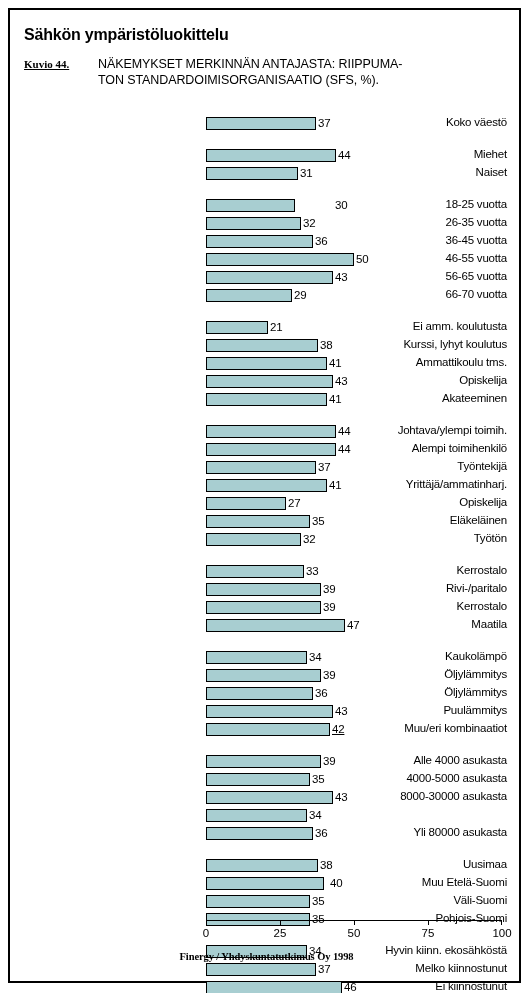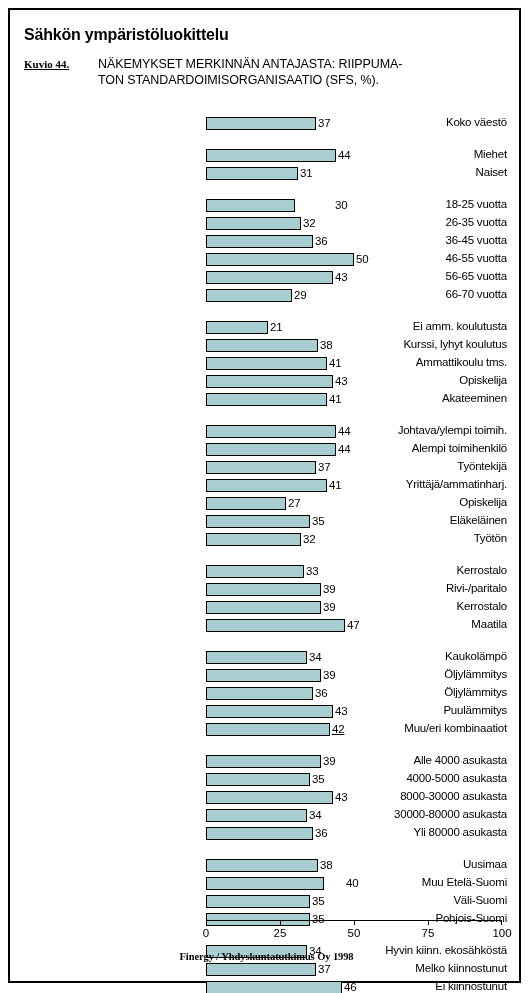--- a/index.html
+++ b/index.html
@@ -312,38 +312,37 @@
         <div class="row-label">4000-5000 asukasta</div>
         <div class="bar" style="width: 104px;"></div>
         <div class="bar-value" style="left: 302px;">35</div>
       </div>
       <div class="row" style="top: 781px; width: 500px;">
         <div class="row-label">8000-30000 asukasta</div>
         <div class="bar" style="width: 127px;"></div>
         <div class="bar-value" style="left: 325px;">43</div>
       </div>
       <div class="row" style="top: 799px; width: 500px;">
-        <div class="row-label">30000-80000 asukasta</div>
         <div class="bar" style="width: 101px;"></div>
         <div class="bar-value" style="left: 299px;">34</div>
       </div>
       <div class="row" style="top: 817px; width: 500px;">
         <div class="row-label">Yli 80000 asukasta</div>
         <div class="bar" style="width: 107px;"></div>
         <div class="bar-value" style="left: 305px;">36</div>
       </div>
       <div class="row" style="top: 849px; width: 500px;">
         <div class="row-label">Uusimaa</div>
         <div class="bar" style="width: 112px;"></div>
         <div class="bar-value" style="left: 310px;">38</div>
       </div>
       <div class="row" style="top: 867px; width: 500px;">
         <div class="row-label">Muu Etelä-Suomi</div>
         <div class="bar" style="width: 118px;"></div>
-        <div class="bar-value" style="left: 336px;">40</div>
+        <div class="bar-value" style="left: 320px;">40</div>
       </div>
       <div class="row" style="top: 885px; width: 500px;">
         <div class="row-label">Väli-Suomi</div>
         <div class="bar" style="width: 104px;"></div>
         <div class="bar-value" style="left: 302px;">35</div>
       </div>
       <div class="row" style="top: 903px; width: 500px;">
         <div class="row-label">Pohjois-Suomi</div>
         <div class="bar" style="width: 104px;"></div>
         <div class="bar-value" style="left: 302px;">35</div>

